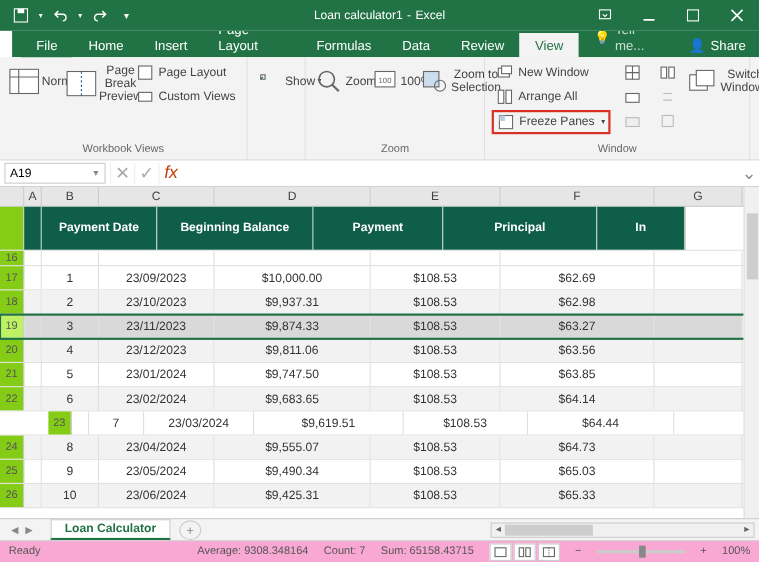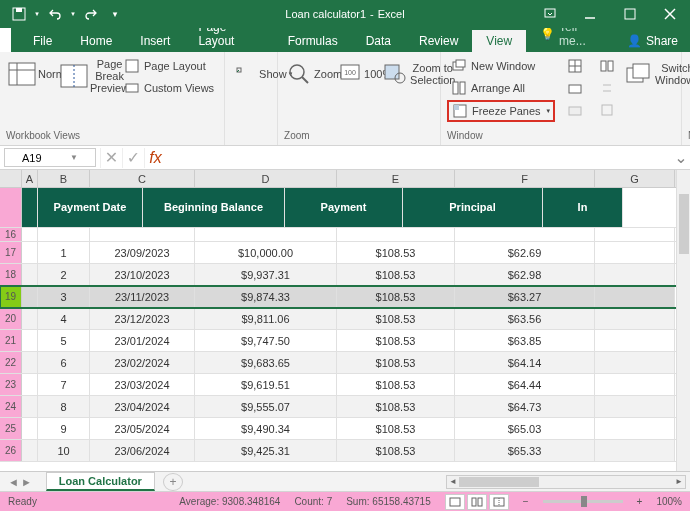--- a/index.html
+++ b/index.html
@@ -19,52 +19,52 @@
 .tab { padding: 4px 14px; cursor: pointer; }
 .tab.file { background: #217346; }
 .tab.active { background: #f3f3f3; color: #217346; }
 .tab.tell { color: #c5e0d3; display: flex; align-items: center; gap: 4px; }
 .share { margin-left: auto; padding: 4px 12px; display: flex; align-items: center; gap: 4px; }
 
 
 .ribbon { height: 94px; background: #f3f3f3; border-bottom: 1px solid #d4d4d4; display: flex; font-size: 11px; color: #444; }
 .group { border-right: 1px solid #e1e1e1; padding: 4px 6px 2px; display: flex; flex-direction: column; }
 .group-content { flex: 1; display: flex; align-items: flex-start; gap: 4px; }
-.group-label { text-align: left; font-size: 10px; color: #666; padding-bottom: 2px; }
+.group-label { text-align: center; font-size: 10px; color: #666; padding-bottom: 2px; }
 .big-btn { width: 48px; display: flex; flex-direction: row; align-items: center; gap: 2px; cursor: pointer; padding: 2px; text-align: center; line-height: 1.1; }
 .big-btn .ico { width: 32px; height: 32px; display: flex; align-items: center; justify-content: center; }
 .small-btn-stack { display: flex; flex-direction: column; gap: 2px; }
 .small-btn { display: flex; align-items: center; gap: 4px; padding: 2px 4px; cursor: pointer; white-space: nowrap; }
 .small-btn .ico { width: 16px; height: 16px; display: flex; align-items: center; justify-content: center; }
 .highlight { border: 2px solid #d93025; padding: 1px 3px; }
 
 
 .formula-row { height: 24px; border-bottom: 1px solid #d4d4d4; display: flex; align-items: center; background: #fff; }
-.namebox { width: 92px; border: 1px solid #ccc; margin: 2px 4px; height: 19px; display: flex; align-items: center; padding: 0 17px; font-size: 11px; }
+.namebox { width: 92px; border: 1px solid #ccc; margin: 2px 4px; height: 19px; display: flex; align-items: center; padding: 0 4px; font-size: 11px; }
 .namebox .dd { margin-left: auto; color: #888; font-size: 8px; }
 .fb-btn { width: 22px; height: 20px; display: flex; align-items: center; justify-content: center; color: #aaa; border-left: 1px solid #eee; }
 .fb-input { flex: 1; border: none; outline: none; font-size: 11px; padding: 0 4px; }
 .fb-expand { width: 18px; color: #888; text-align: center; }
 
 
 .grid-area { position: absolute; top: 170px; left: 0; right: 0; bottom: 40px; overflow: hidden; background: #fff; }
 .col-headers { display: flex; height: 18px; background: #e6e6e6; font-size: 11px; color: #444; border-bottom: 1px solid #ccc; }
 .corner { width: 22px; border-right: 1px solid #ccc; background: #e6e6e6; }
 .colh { border-right: 1px solid #ccc; display: flex; align-items: center; justify-content: center; }
 .rows { }
 .row { display: flex; height: 18px; border-bottom: 1px solid #e0e0e0; }
 .row.hdr { height: 40px; }
-.rowh { width: 22px; background: #f9a8d4; border-right: 1px solid #ccc; display: flex; align-items: center; justify-content: center; font-size: 10px; color: #555; }
+.rowh { width: 22px; background: #84cc16; border-right: 1px solid #ccc; display: flex; align-items: center; justify-content: center; font-size: 10px; color: #555; }
 .cell { border-right: 1px solid #e0e0e0; font-size: 11px; display: flex; align-items: center; padding: 0 6px; }
 .row.hdr .cell { background: #0e5e4a; color: #fff; font-weight: 600; justify-content: center; text-align: center; line-height: 1.2; }
 .row.data .cell { color: #333; }
 .row.data.alt .cell { background: #f2f2f2; }
 .row.data.sel { outline: 2px solid #217346; outline-offset: -1px; }
 .row.data.sel .cell { background: #d9d9d9; }
-.row.data.sel .rowh { background: #84cc16; }
+.row.data.sel .rowh { background: #bef264; }
 .c-A { width: 16px; }
 .c-B { width: 52px; justify-content: center; }
 .c-C { width: 105px; justify-content: center; }
 .c-D { width: 142px; justify-content: center; }
 .c-E { width: 118px; justify-content: center; }
 .c-F { width: 140px; justify-content: center; }
 .c-G { width: 80px; justify-content: center; }
 .colh.c-A{width:16px}.colh.c-B{width:52px}.colh.c-C{width:105px}.colh.c-D{width:142px}.colh.c-E{width:118px}.colh.c-F{width:140px}.colh.c-G{width:80px}
 
 
@@ -457,21 +457,21 @@
       <div class="row data alt" style="height: 22px;">
         <div class="rowh">22</div>
         <div class="cell c-A"></div>
         <div class="cell c-B">6</div>
         <div class="cell c-C">23/02/2024</div>
         <div class="cell c-D">$9,683.65</div>
         <div class="cell c-E">$108.53</div>
         <div class="cell c-F">$64.14</div>
         <div class="cell c-G"></div>
       </div>
-      <div class="row data" style="height: 22px;">
+      <div class="row data" style="height: 22px; padding-left: 44px;">
         <div class="rowh">23</div>
         <div class="cell c-A"></div>
         <div class="cell c-B">7</div>
         <div class="cell c-C">23/03/2024</div>
         <div class="cell c-D">$9,619.51</div>
         <div class="cell c-E">$108.53</div>
         <div class="cell c-F">$64.44</div>
         <div class="cell c-G"></div>
       </div>
       <div class="row data alt" style="height: 22px;">

